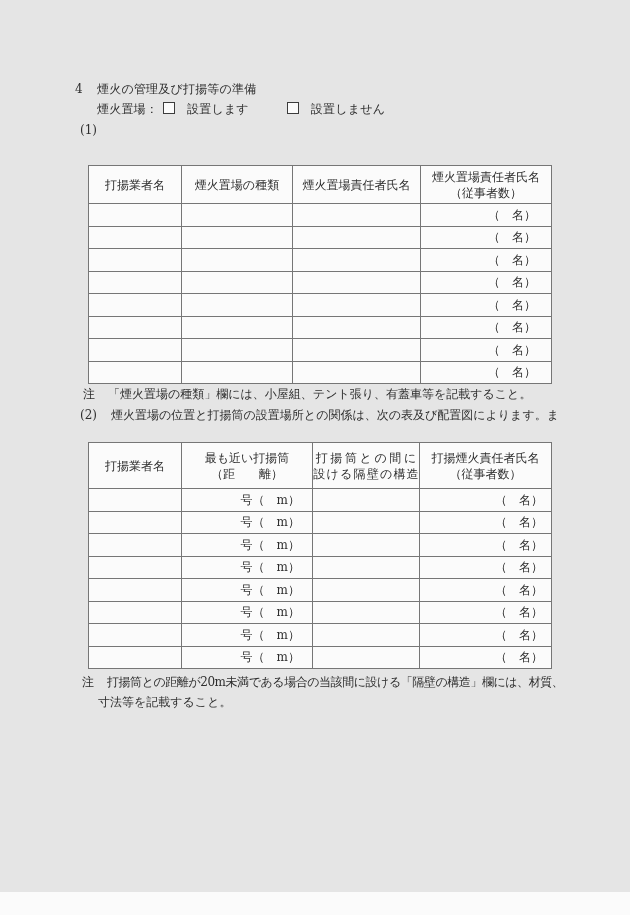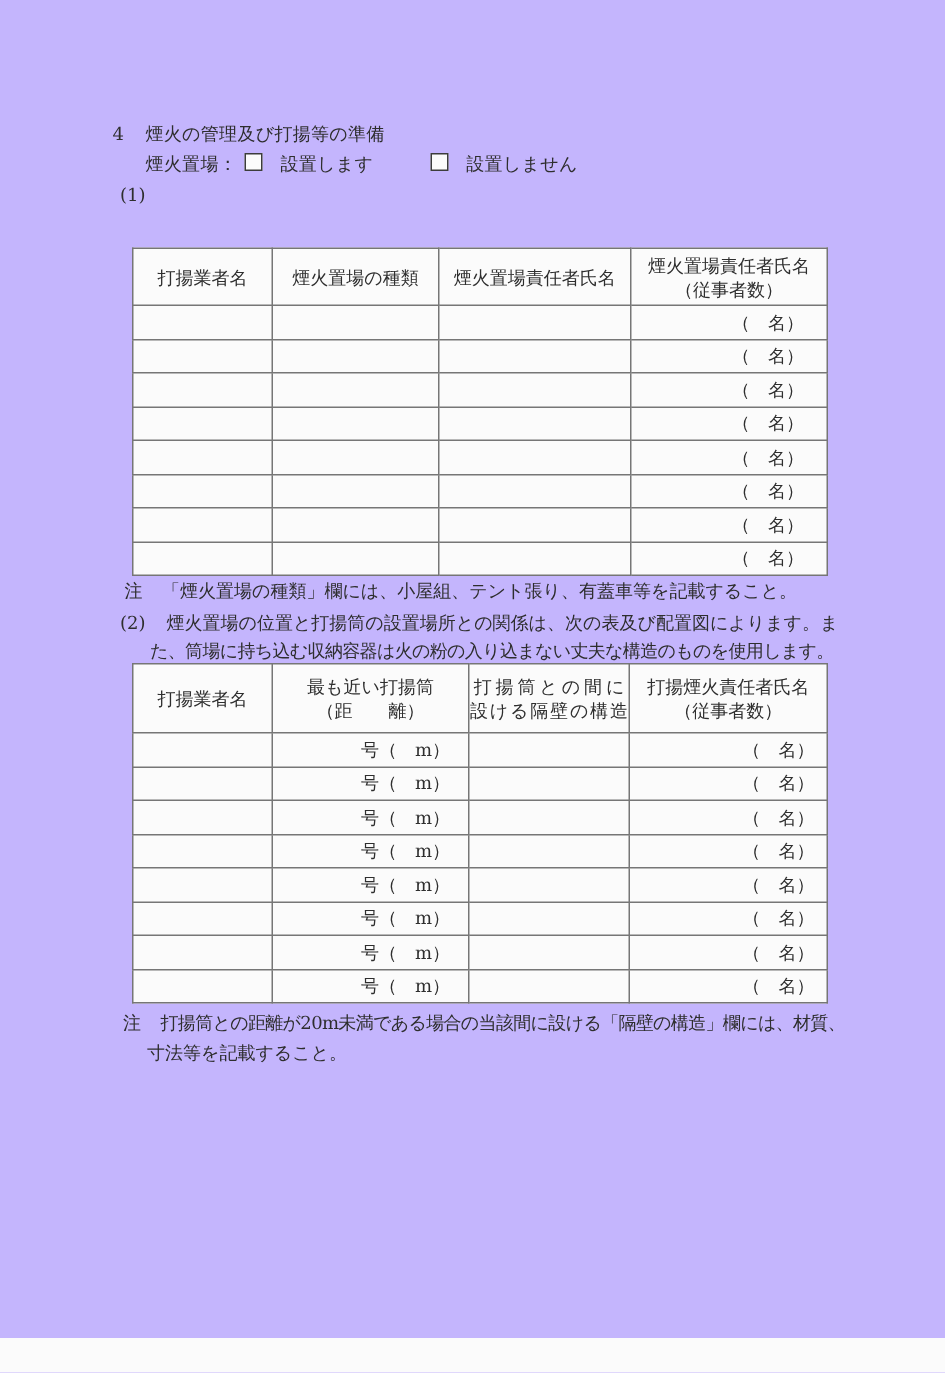--- a/index.html
+++ b/index.html
@@ -6,21 +6,21 @@
   body {
     width: 630px; height: 915px;
     background: #fbfbfb;
     font-family: "DejaVu Serif", "Liberation Serif", serif;
     color: #2e2e2e;
     -webkit-font-smoothing: antialiased;
   }
   .page {
     position: relative;
     width: 630px; height: 892px;
-    background: #c4b5fd;
+    background: #e5e5e5;
     font-size: 12px;
     line-height: 14px;
     overflow: hidden;
   }
   .abs { position: absolute; white-space: nowrap; }
 
   
   .heading { left: 75px; top: 82px; letter-spacing: 0.2px; }
   .section-no { display: inline-block; width: 22px; }
 
@@ -169,21 +169,20 @@
 
   <div class="abs note note1">
     <span class="marker">注</span>
     <span>「煙火置場の種類」欄には、小屋組、テント張り、有蓋車等を記載すること。</span>
   </div>
 
   <div class="abs para para2">
     <span class="marker">(2)</span>
     <div>煙火置場の位置と打揚筒の設置場所との関係は、次の表及び配置図によります。ま</div>
   </div>
-  <div class="abs contline tight">た、筒場に持ち込む収納容器は火の粉の入り込まない丈夫な構造のものを使用します。</div>
 
   <table class="t2">
     <colgroup>
       <col style="width:93px">
         <col style="width:131px">
         <col style="width:107px">
         <col style="width:132px">
     </colgroup>
     <thead>
       <tr>

